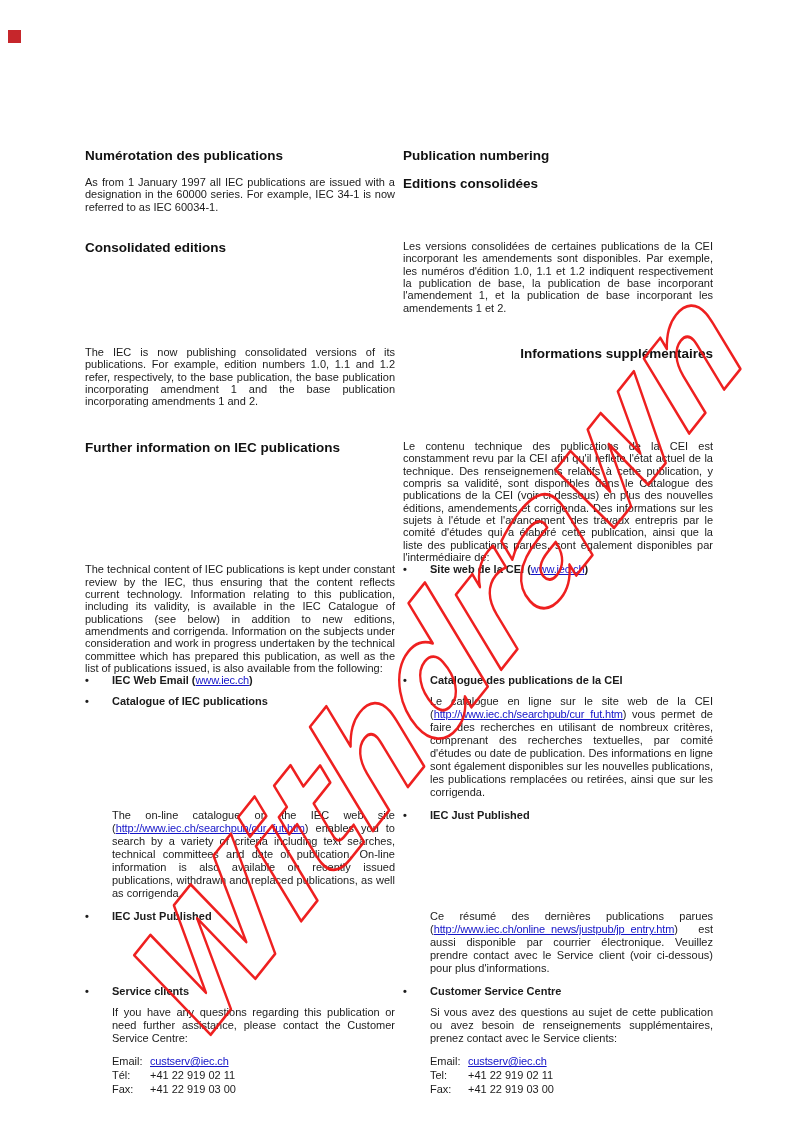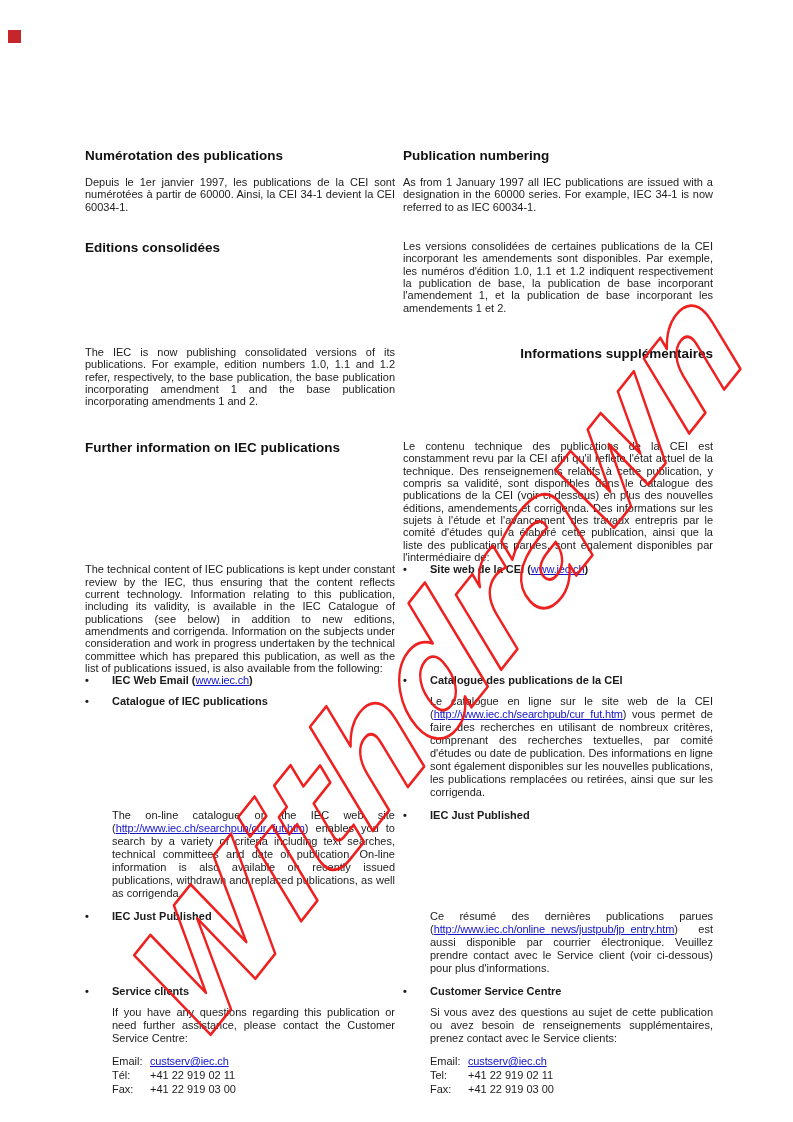--- a/index.html
+++ b/index.html
@@ -34,24 +34,24 @@
 </head>
 <body>
 
 <div class="corner-marker"></div>
 
 <div class="doc">
 
   <div class="h mb12">Numérotation des publications</div>
   <div class="h mb12">Publication numbering</div>
 
-  <div class="p mb27">Depuis le 1er janvier 1997, les publications de la CEI sont numérotées à partir de 60000. Ainsi, la CEI 34-1 devient la CEI 60034-1.</div>
   <div class="p mb27">As from 1 January 1997 all IEC publications are issued with a designation in the 60000 series. For example, IEC 34-1 is now referred to as IEC 60034-1.</div>
 
   <div class="h mb12">Editions consolidées</div>
+  <div class="h mb12">Consolidated editions</div>
 
   <div class="p mb16">Les versions consolidées de certaines publications de la CEI incorporant les amendements sont disponibles. Par exemple, les numéros d'édition 1.0, 1.1 et 1.2 indiquent respectivement la publication de base, la publication de base incorporant l'amendement 1, et la publication de base incorporant les amendements 1 et 2.</div>
   <div class="p mb16">The IEC is now publishing consolidated versions of its publications. For example, edition numbers 1.0, 1.1 and 1.2 refer, respectively, to the base publication, the base publication incorporating amendment 1 and the base publication incorporating amendments 1 and 2.</div>
 
   <div class="h mb14">
     <span class="hl">Informations supplémentaires</span>
   </div>
   <div class="h mb14">Further information on IEC publications</div>
 
   <div class="p mb24">Le contenu technique des publications de la CEI est constamment revu par la CEI afin qu'il reflète l'état actuel de la technique. Des renseignements relatifs à cette publication, y compris sa validité, sont disponibles dans le Catalogue des publications de la CEI (voir ci-dessous) en plus des nouvelles éditions, amendements et corrigenda. Des informations sur les sujets à l'étude et l'avancement des travaux entrepris par le comité d'études qui a élaboré cette publication, ainsi que la liste des publications parues, sont également disponibles par l'intermédiaire de:</div>

